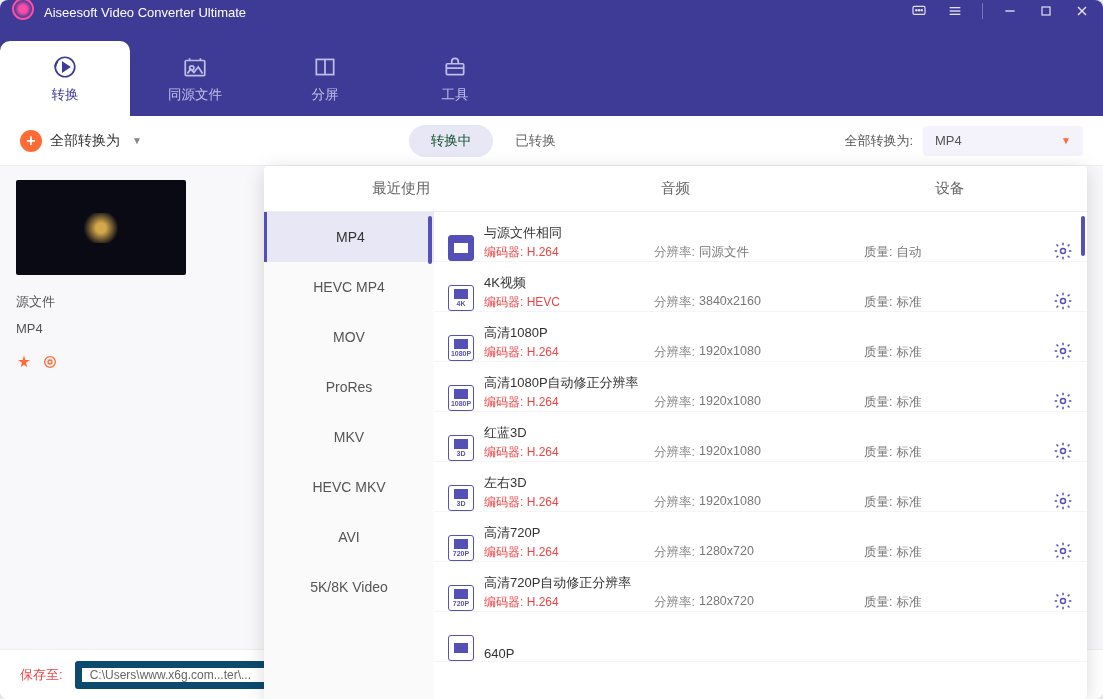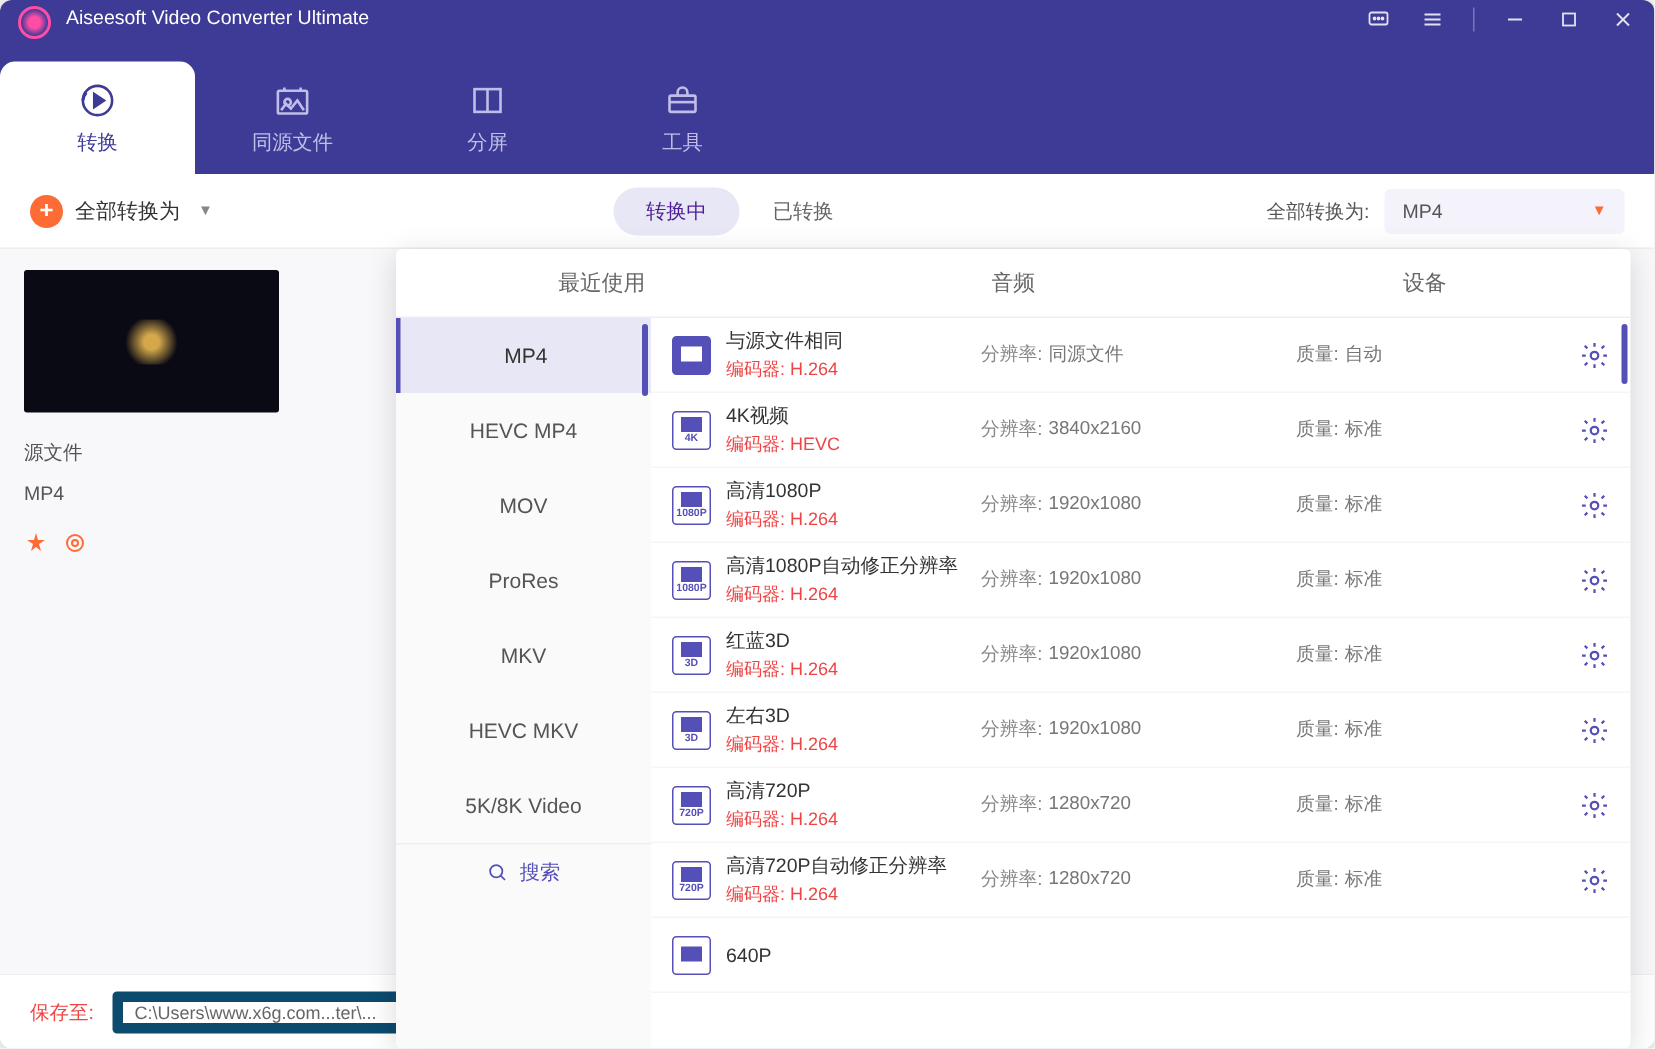--- a/index.html
+++ b/index.html
@@ -1,37 +1,37 @@
 <!DOCTYPE html>
 <html><head>
 <meta charset="utf-8">
 <style>
 * { margin: 0; padding: 0; box-sizing: border-box; font-family: "Microsoft YaHei", Arial, sans-serif; }
 body { background: #f0f0f0; width: 1103px; height: 699px; overflow: hidden; }
 .window { width: 1103px; height: 699px; background: #fff; display: flex; flex-direction: column; border-radius: 8px; overflow: hidden; box-shadow: 0 2px 10px rgba(0,0,0,0.1); }
-.titlebar { height: 36px; background: #3e3b96; display: flex; align-items: flex-start; padding: 4px 12px; color: #fff; }
+.titlebar { height: 36px; background: #3e3b96; display: flex; align-items: flex-end; padding: 16px 12px; color: #fff; }
 .logo { width: 22px; height: 22px; border-radius: 50%; background: radial-gradient(circle, #ff4da6 30%, #3e3b96 70%); border: 2px solid #ff4da6; margin-right: 10px; }
 .title-text { font-size: 13px; flex: 1; }
 .title-controls { display: flex; gap: 18px; align-items: center; }
 .title-btn { width: 18px; height: 18px; cursor: pointer; opacity: 0.85; display: flex; align-items: center; justify-content: center; }
 .title-btn svg { width: 16px; height: 16px; }
 
 .main-tabs { height: 80px; background: #3e3b96; display: flex; align-items: flex-end; gap: 0; }
 .main-tab { width: 130px; height: 75px; display: flex; flex-direction: column; align-items: center; justify-content: center; color: #c0bde8; cursor: pointer; gap: 6px; font-size: 13.5px; border-radius: 10px 10px 0 0; }
 .main-tab.active { background: #fff; color: #3e3b96; }
 .main-tab-icon { width: 26px; height: 26px; }
 .main-tab-icon svg { width: 100%; height: 100%; }
 
 .toolbar { height: 50px; display: flex; align-items: center; padding: 0 20px; border-bottom: 1px solid #eee; background:#fff;}
 .add-btn { display: flex; align-items: center; gap: 8px; cursor: pointer; font-size: 14px; color: #333; }
 .add-icon { width: 22px; height: 22px; border-radius: 50%; background: #ff6b35; display: flex; align-items: center; justify-content: center; color: #fff; font-size: 16px; font-weight: bold; }
 .chev { font-size: 10px; color: #888; margin-left: 4px; }
 .toolbar-center { flex: 1; display: flex; justify-content: center; gap: 0; }
 .status-tab { padding: 7px 22px; font-size: 13.5px; color: #666; cursor: pointer; border-radius: 16px; }
-.status-tab.active { background: #e8e7f5; color: #4c1d95; }
+.status-tab.active { background: #e8e7f5; color: #14532d; }
 .toolbar-right { display: flex; align-items: center; gap: 10px; }
 .toolbar-right-label { font-size: 13px; color: #555; }
 .format-select { width: 160px; height: 30px; background: #f4f3fb; border-radius: 4px; display: flex; align-items: center; padding: 0 12px; cursor: pointer; font-size: 13px; color: #555; justify-content: space-between; }
 .red-chev { color: #ff6b35; font-size: 10px; }
 
 .content-area { flex: 1; display: flex; position: relative; background:#f8f8fa; padding: 14px 16px; }
 .file-card { display: flex; gap: 14px; flex-direction: column; }
 .thumb { width: 170px; height: 95px; background: #0a0a15; display: flex; align-items: center; justify-content: center; border-radius: 2px; }
 .thumb-inner { width: 40px; height: 30px; background: radial-gradient(circle, #d4a84a 20%, transparent 70%); }
 .file-meta { display: flex; flex-direction: column; gap: 10px; padding-top: 4px; }
@@ -45,21 +45,21 @@
 .cat-tab { flex: 1; display: flex; align-items: center; justify-content: center; font-size: 14.5px; color: #666; cursor: pointer; }
 .cat-tab.active { background: #5550b8; color: #fff; }
 .panel-body { flex: 1; display: flex; overflow: hidden; }
 .format-sidebar { width: 170px; background: #fafafa; overflow-y: auto; display: flex; flex-direction: column; position: relative; }
 .format-item { height: 50px; display: flex; align-items: center; justify-content: center; font-size: 14px; color: #555; cursor: pointer; }
 .format-item.active { background: #e8e7f5; color: #333; border-left: 3px solid #5550b8; }
 .search-row { height: 38px; display: flex; align-items: center; justify-content: center; gap: 8px; color: #5550b8; font-size: 13.5px; cursor: pointer; border-top: 1px solid #eee; background:#fafafa; }
 .scroll-indicator { position: absolute; right: 2px; top: 4px; width: 4px; height: 48px; background: #5550b8; border-radius: 2px; }
 
 .presets { flex: 1; overflow-y: auto; position: relative; }
-.preset-row { height: 50px; display: flex; align-items: center; padding: 0 14px; cursor: pointer; border-bottom: 1px solid #f5f5f5; gap: 10px; }
+.preset-row { height: 50px; display: flex; align-items: flex-end; padding: 0 14px; cursor: pointer; border-bottom: 1px solid #f5f5f5; gap: 10px; }
 .preset-icon { width: 26px; height: 26px; border: 1.5px solid #5550b8; border-radius: 3px; display: flex; flex-direction: column; align-items: center; justify-content: center; font-size: 7px; color: #5550b8; font-weight: bold; flex-shrink: 0; }
 .preset-icon.filled { background: #5550b8; color: #fff; }
 .preset-icon-inner { width: 14px; height: 10px; background: #5550b8; margin-bottom: 1px; }
 .preset-icon.filled .preset-icon-inner { background: #fff; }
 .preset-text { flex: 0 0 160px; display: flex; flex-direction: column; gap: 2px; }
 .preset-title { font-size: 13px; color: #333; }
 .preset-sub { font-size: 12px; color: #ef4444; }
 .preset-col { flex: 0 0 200px; font-size: 12.5px; color: #777; display:flex; gap:4px;}
 .preset-col .lbl { color:#888;}
 .preset-col2 { flex: 0 0 130px; font-size: 12.5px; color: #777; display:flex; gap:4px;}
@@ -201,29 +201,23 @@
       <div class="panel-body">
         <div class="format-sidebar">
           <div class="scroll-indicator"></div>
           <div id="sidebar-items">
               <div class="format-item active">MP4</div>
               <div class="format-item">HEVC MP4</div>
               <div class="format-item">MOV</div>
               <div class="format-item">ProRes</div>
               <div class="format-item">MKV</div>
               <div class="format-item">HEVC MKV</div>
+              <div class="format-item">AVI</div>
               <div class="format-item">5K/8K Video</div>
             </div>
-          <div class="search-row">
-            <svg width="14" height="14" viewBox="0 0 24 24" fill="none" stroke="currentColor" stroke-width="2">
-                <circle cx="10" cy="10" r="7"></circle>
-                <line x1="20" y1="20" x2="15" y2="15"></line>
-              </svg>
-            <span>搜索</span>
-          </div>
         </div>
         <div class="presets">
           <div class="preset-scroll"></div>
           <div id="preset-items">
               <div class="preset-row">
     <div class="preset-icon filled">
                   <div class="preset-icon-inner"></div>
                   <span></span>
                 </div>
     <div class="preset-text">

